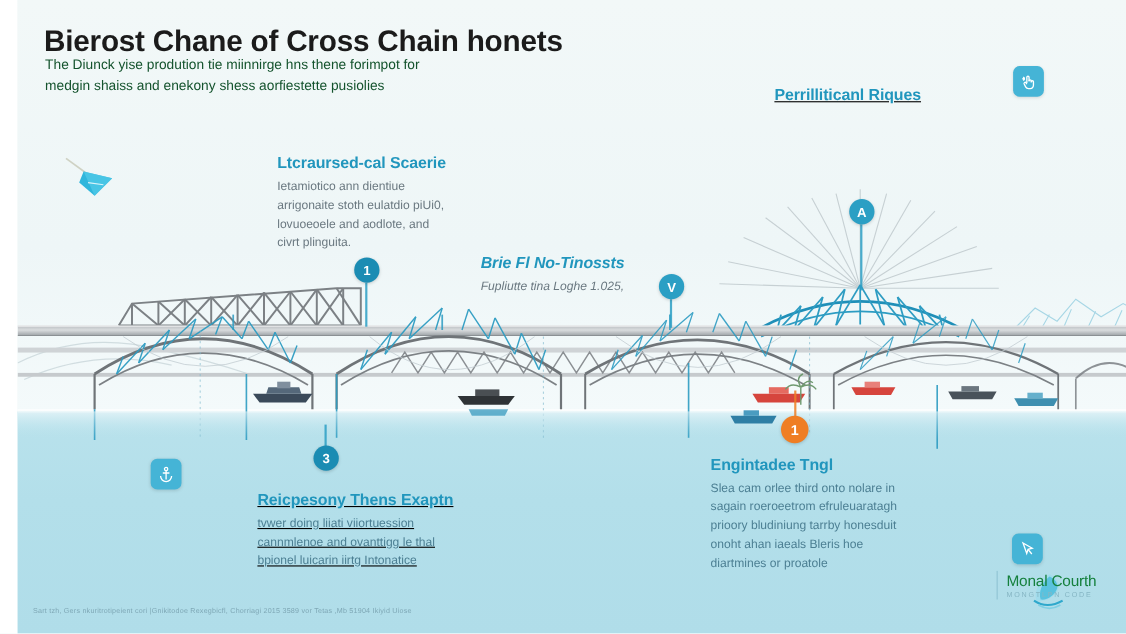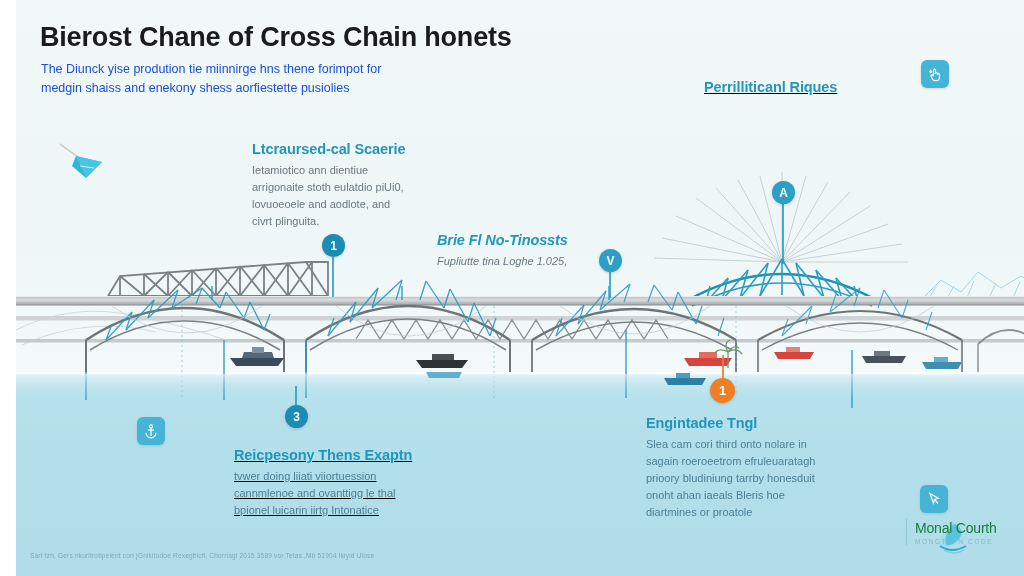--- a/index.html
+++ b/index.html
@@ -30,22 +30,22 @@
   }
   .scene-svg { position: absolute; left: 0; top: 0; }
 
   
   .headline {
     position: absolute; left: 24px; top: 22px; width: 520px;
     font-size: 27px; font-weight: bold; color: #1b1b1b;
     letter-spacing: -.2px;
   }
   .subhead {
-    position: absolute; left: 25px; top: 60px; width: 430px;
-    font-size: 12.5px; line-height: 19px; color: #1d4ed8;
+    position: absolute; left: 25px; top: 50px; width: 430px;
+    font-size: 12.5px; line-height: 19px; color: #14532d;
   }
 
   .callout { position: absolute; }
   .callout .ct {
     font-size: 14.5px; font-weight: bold; color: #2196bd;
     margin-bottom: 5px; letter-spacing: -.1px;
   }
   .callout .cb {
     font-size: 11px; line-height: 17px; color: #6a7880;
   }
@@ -405,21 +405,21 @@
     <div class="cb">
       <div>tvwer doing liiati viiortuession</div>
       <div>cannmlenoe and ovanttigg le thal</div>
       <div>bpionel luicarin iirtg Intonatice</div>
     </div>
   </div>
 
   <div class="callout on-water" id="c-br">
     <div class="ct">Engintadee Tngl</div>
     <div class="cb">
-      <div>Slea cam cori third onto nolare in</div>
+      <div>Slea cam orlee third onto nolare in</div>
       <div>sagain roeroeetrom efruleuaratagh</div>
       <div>prioory bludiniung tarrby honesduit</div>
       <div>onoht ahan iaeals Bleris hoe</div>
       <div>diartmines or proatole</div>
     </div>
   </div>
 
   <div class="stem" id="s1"></div>
   <div class="stem" id="s2"></div>
   <div class="stem" id="s3"></div>

